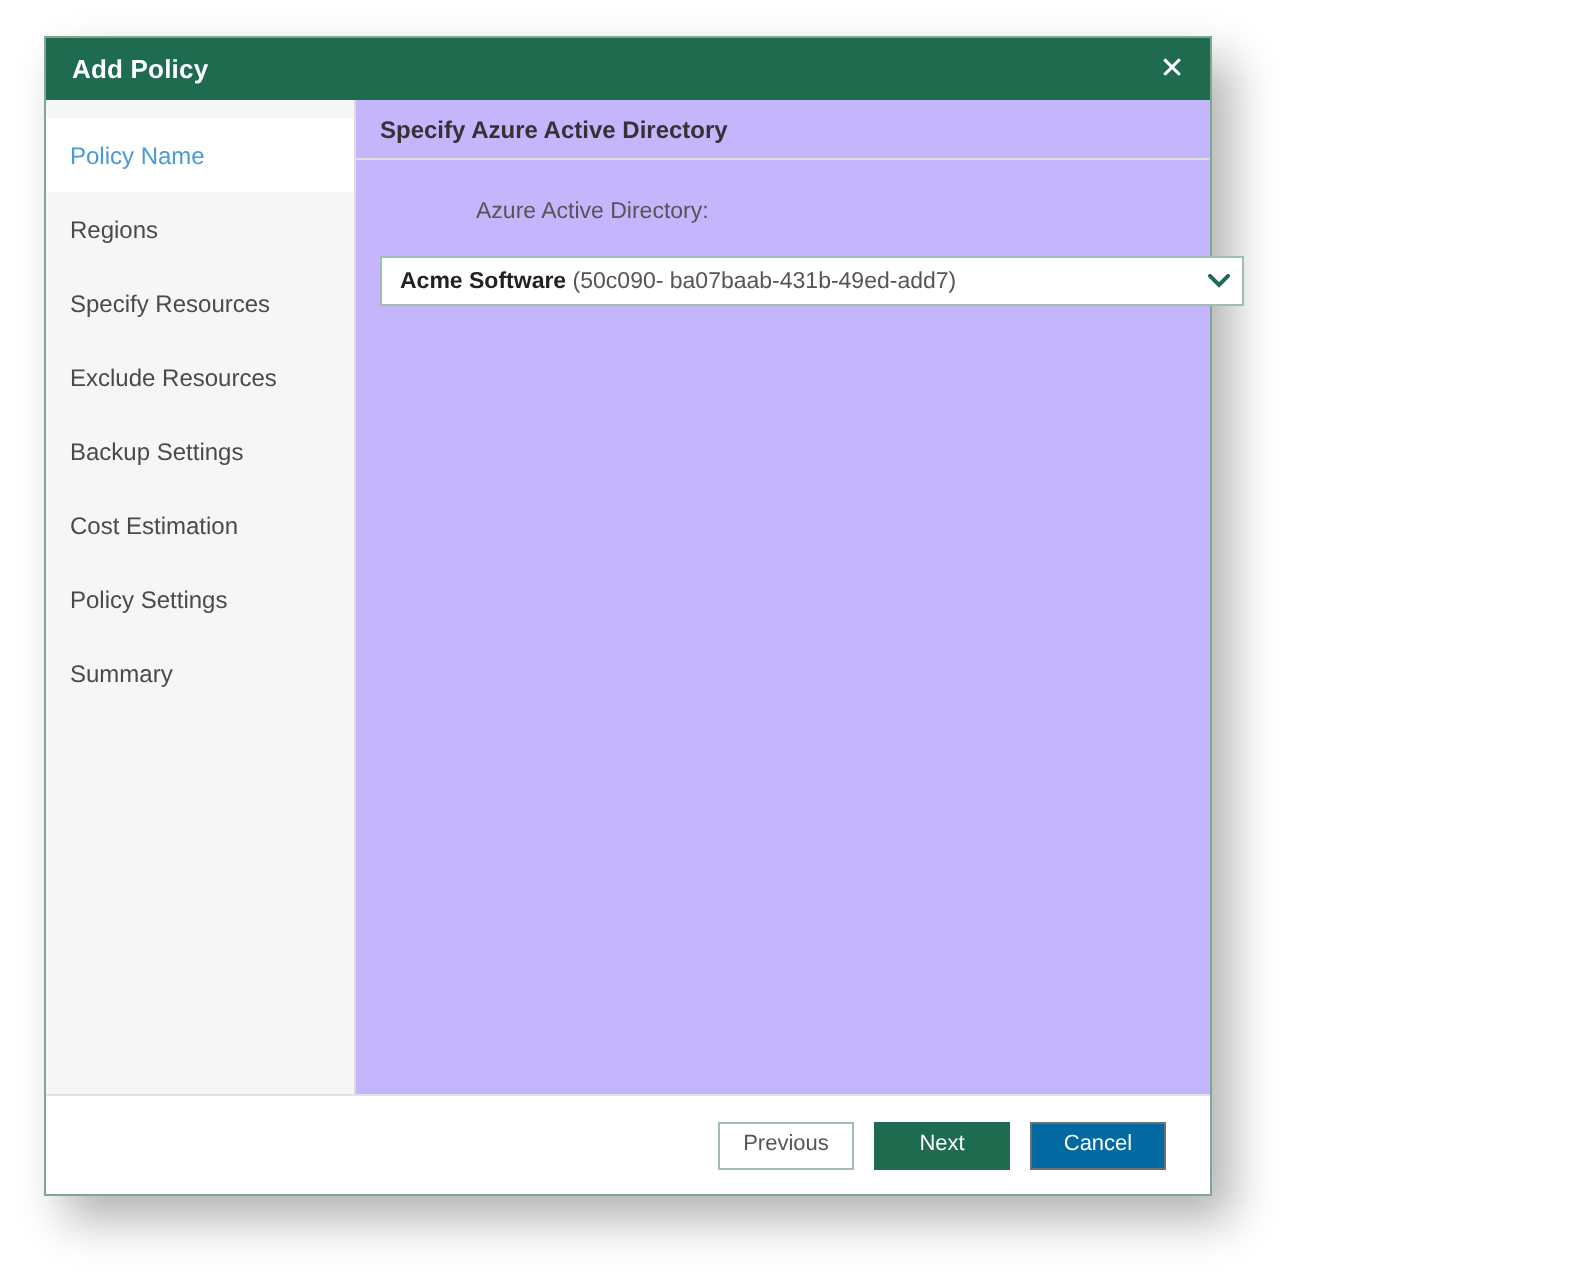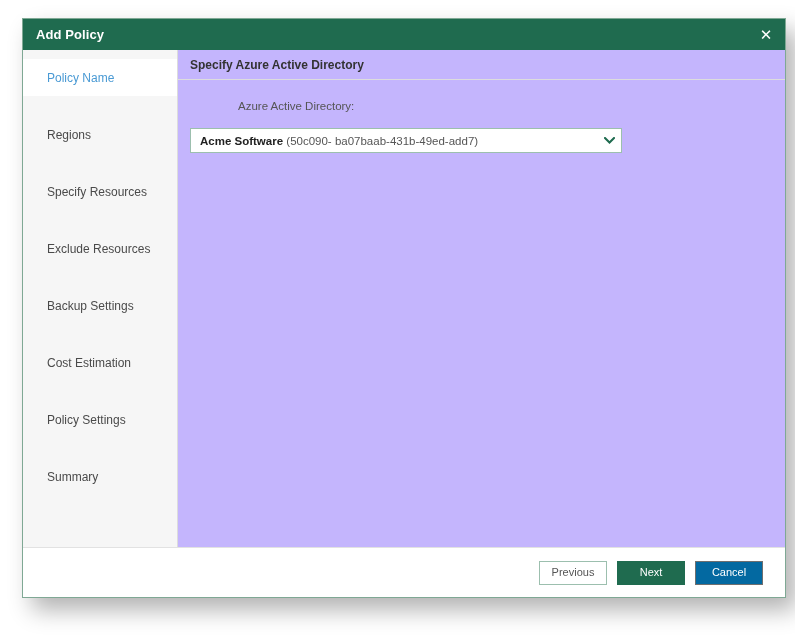--- a/index.html
+++ b/index.html
@@ -10,21 +10,21 @@
     height: 642px;
     overflow: hidden;
     font-family: "Liberation Sans", sans-serif;
   }
 
   
   .dialog {
     position: absolute;
     left: 22px;
     top: 18px;
-    width: 764px;
+    width: 584px;
     height: 580px;
     background: #ffffff;
     border: 1px solid #7fa894;
     box-sizing: border-box;
     box-shadow: 10px 12px 22px rgba(0, 0, 0, 0.30);
     display: flex;
     flex-direction: column;
   }
 
   
@@ -74,28 +74,28 @@
     border-right: 1px solid #dcdcdc;
     padding-top: 9px;
     box-sizing: border-box;
     position: relative;
   }
   .nav-item {
     position: relative;
     height: 37px;
     display: flex;
     align-items: center;
-    padding-left: 24px;
+    padding-left: 12px;
     box-sizing: border-box;
     font-size: 12px;
     color: #4a4a4a;
     cursor: pointer;
     background: #ffffff;
   }
-  .nav-item.plain { background: #f6f6f6; margin-top: 20px; }
+  .nav-item.plain { background: #f6f6f6; }
   .nav-item.link { color: #4a9ad4; background: #ffffff; }
   .nav-item.active {
     background: #b6e2c6;
     color: #3f3f3f;
   }
   .nav-item.active::before {
     content: "";
     position: absolute;
     left: 0; top: 0; bottom: 0;
     width: 4px;

